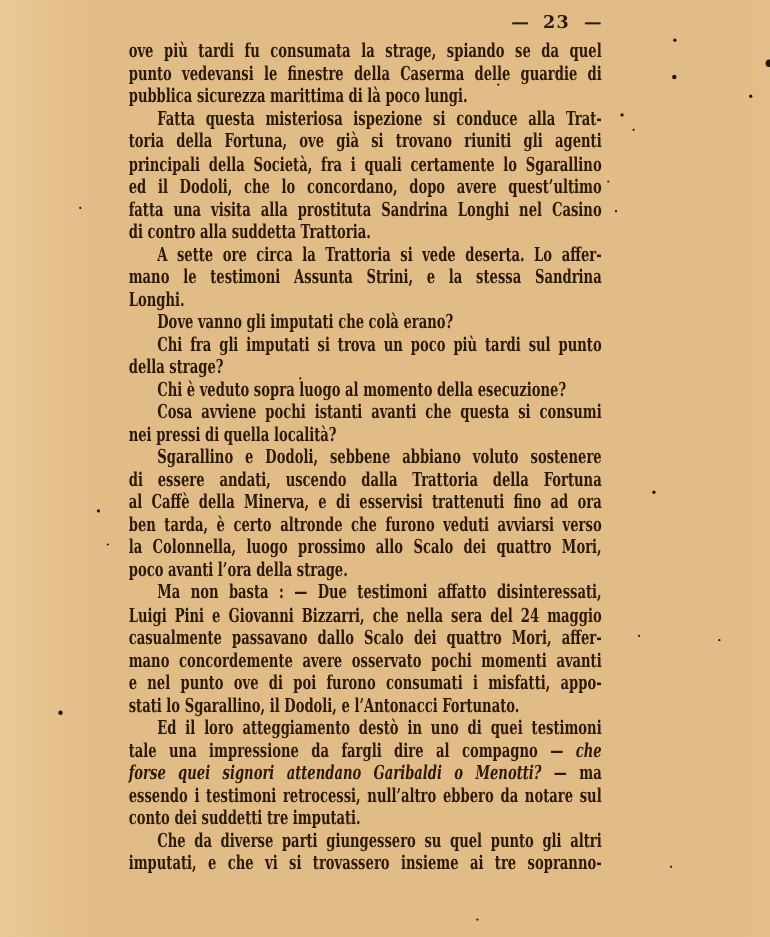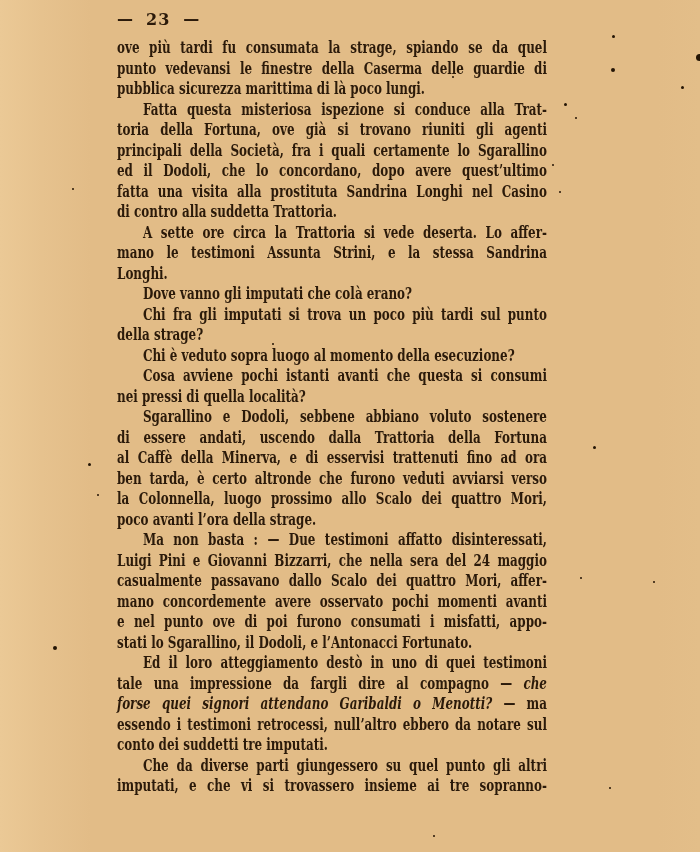--- a/index.html
+++ b/index.html
@@ -9,21 +9,21 @@
     position: relative;
     font-family: "DejaVu Serif", serif;
   }
   .page {
     position: absolute; inset: 0;
     background: linear-gradient(90deg, #ebc996 0%, #e6c28e 6%, #e2bc87 13%, #e2bc87 94%, #e3be89 100%);
   }
   .header {
     position: absolute;
     top: 11px; left: 117px; width: 430px;
-    text-align: left;
+    text-align: right;
     font-weight: bold;
     font-size: 16px;
     line-height: 18px;
     color: #2b1a0a;
   }
   .header .num { margin: 0 13px; letter-spacing: 1px; }
   .text {
     position: absolute;
     left: 117px; top: 37px;
     width: 630px;

